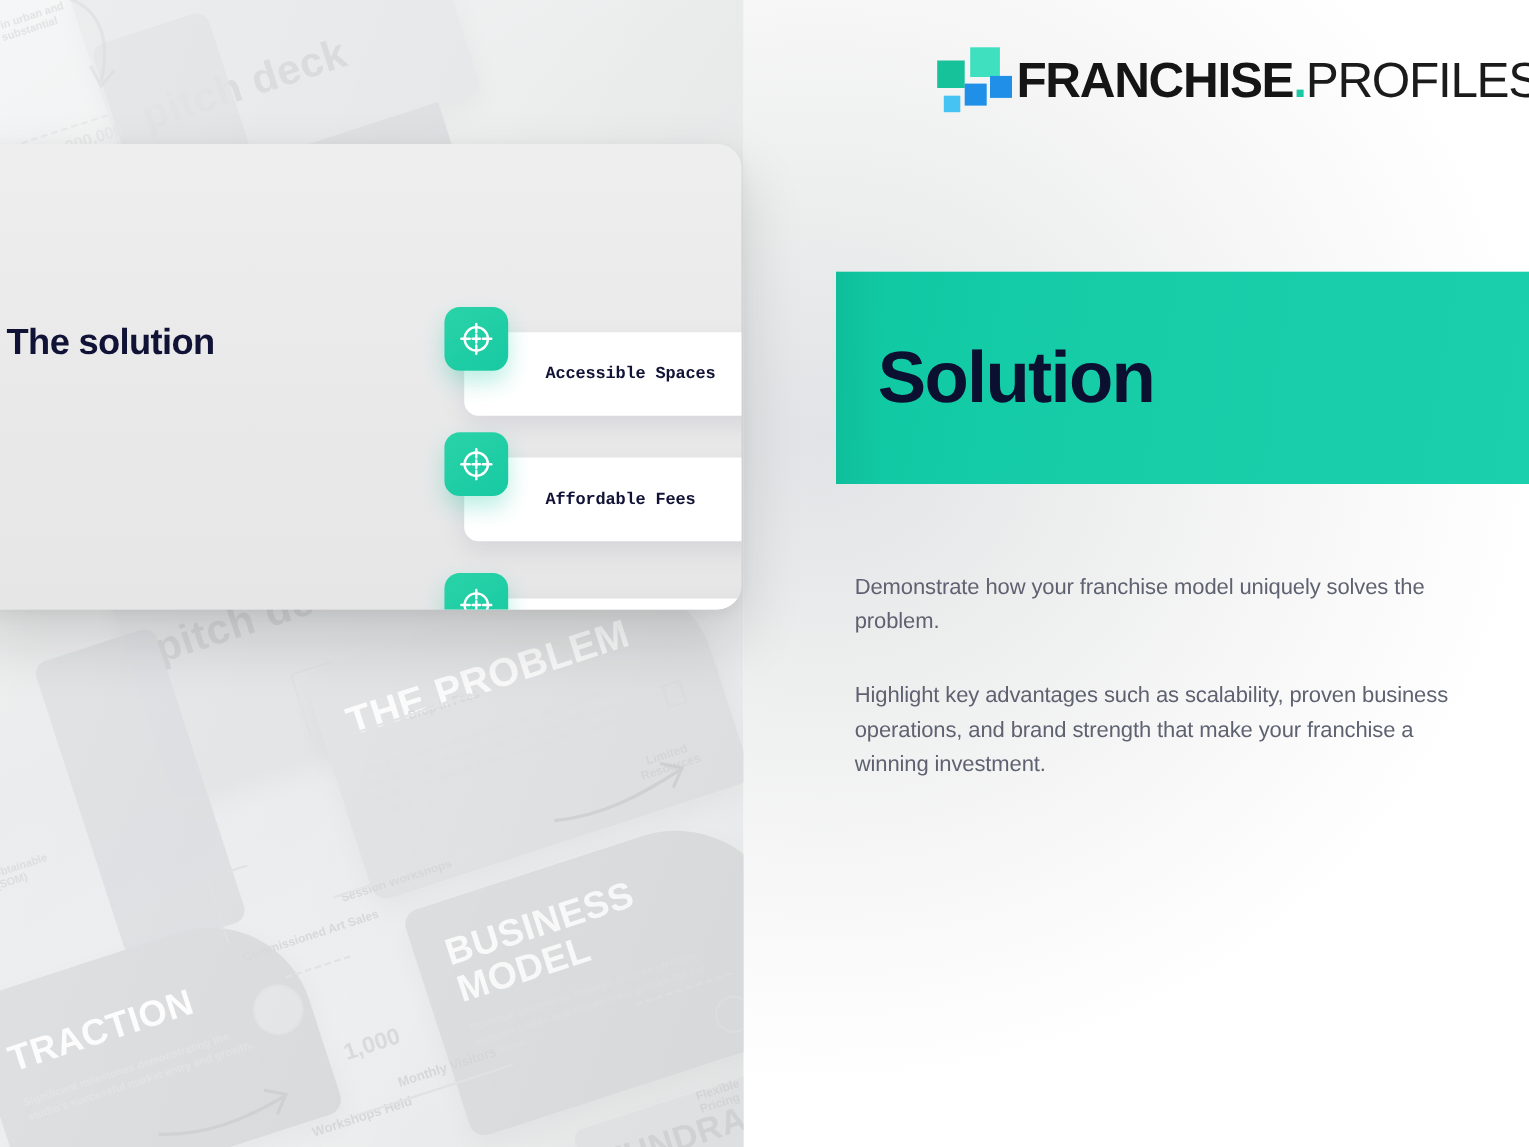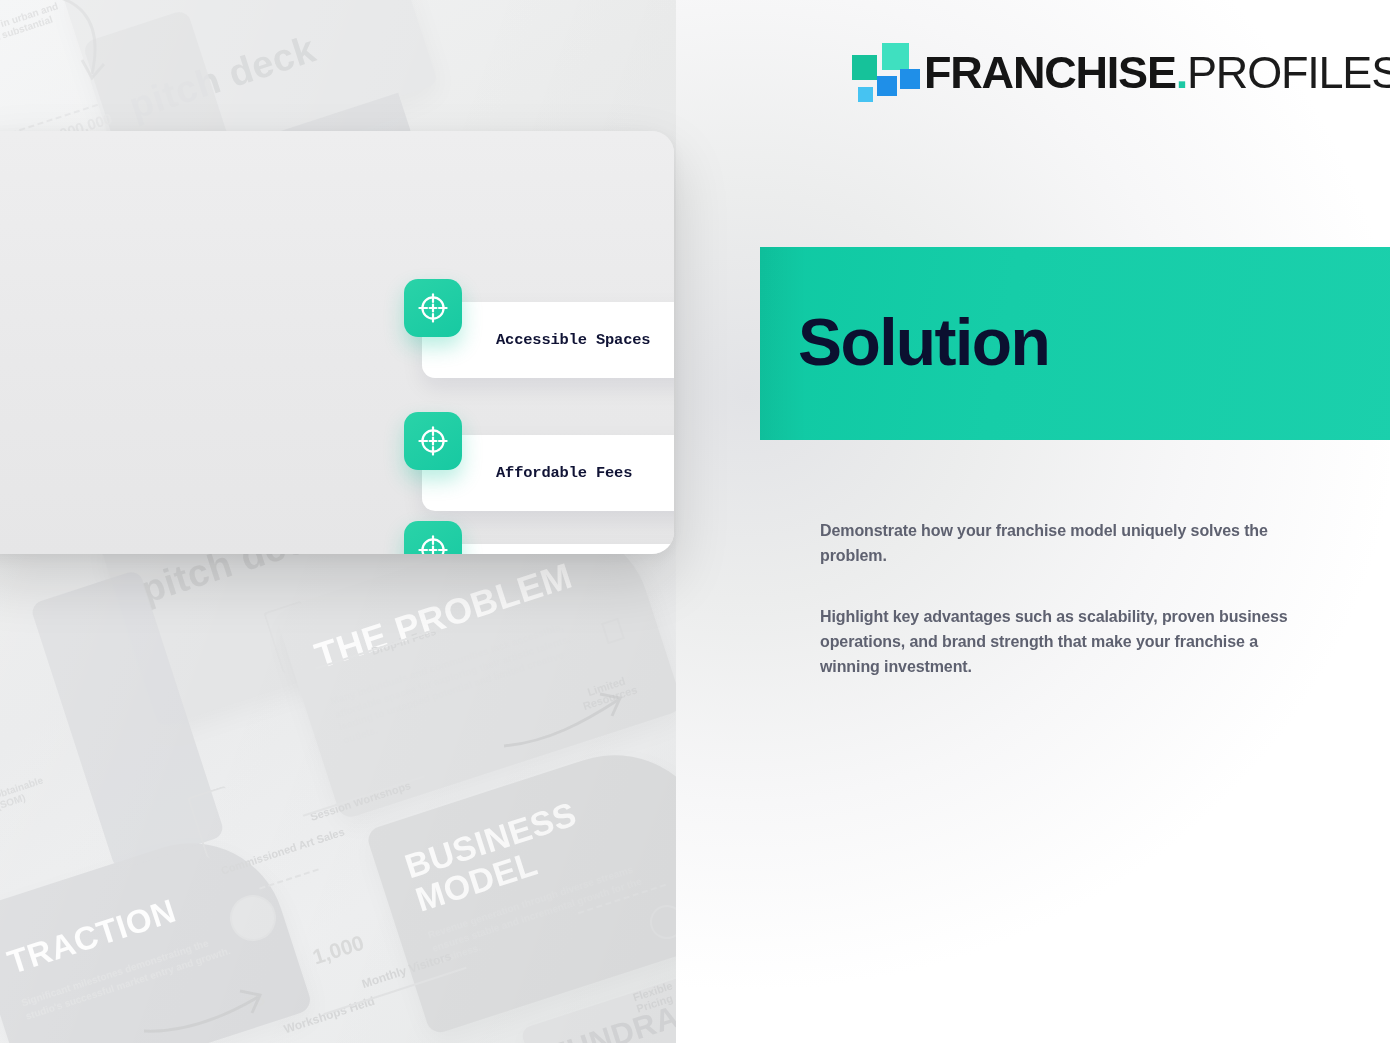--- a/index.html
+++ b/index.html
@@ -247,26 +247,25 @@
   }
 
   
   .body-copy {
     position: absolute;
     left: 777px;
     top: 519px;
     width: 540px;
   }
   .body-copy p {
-    font-size: 16px;
+    font-size: 20px;
     line-height: 1.56;
-    font-weight: 700;
+    font-weight: 400;
     color: #5e6170;
     letter-spacing: -0.1px;
-    margin-left: 43px;
   }
   .body-copy p + p { margin-top: 36px; }
 </style>
 </head>
 <body>
 
 <div id="stage">
 
   <div class="right-pane"></div>
 
@@ -350,40 +349,41 @@
     </svg>
     <svg class="bgarrow" style="left:140px; top:975px; width:130px; height:80px;" viewBox="0 0 130 80">
       <path d="M4 56 C 46 58, 84 42, 118 22" fill="none" stroke="#c9cacb" stroke-width="3"></path>
       <path d="M100 16 L120 20 L112 38" fill="none" stroke="#c9cacb" stroke-width="3"></path>
     </svg>
   </div>
 
   <div class="preview-panel">
     <div class="preview-inner">
 
+      <div class="pv-title">The solution</div>
 
 
       <div class="feature" style="top:171px;">
         <div class="card">
           <div class="card-label">Accessible Spaces</div>
         </div>
         <div class="iconbox">
           <svg width="34" height="34" viewBox="0 0 34 34" fill="none" stroke="#ffffff" stroke-width="2.2" stroke-linecap="round">
             <circle cx="17" cy="17" r="10.6"></circle>
             <line x1="17" y1="3.4" x2="17" y2="11"></line>
             <line x1="17" y1="23" x2="17" y2="30.6"></line>
             <line x1="3.4" y1="17" x2="11" y2="17"></line>
             <line x1="23" y1="17" x2="30.6" y2="17"></line>
             <line x1="17" y1="13.6" x2="17" y2="20.4"></line>
             <line x1="13.6" y1="17" x2="20.4" y2="17"></line>
           </svg>
         </div>
       </div>
 
-      <div class="feature" style="top:304px;">
+      <div class="feature" style="top:285px;">
         <div class="card">
           <div class="card-label">Affordable Fees</div>
         </div>
         <div class="iconbox">
           <svg width="34" height="34" viewBox="0 0 34 34" fill="none" stroke="#ffffff" stroke-width="2.2" stroke-linecap="round">
             <circle cx="17" cy="17" r="10.6"></circle>
             <line x1="17" y1="3.4" x2="17" y2="11"></line>
             <line x1="17" y1="23" x2="17" y2="30.6"></line>
             <line x1="3.4" y1="17" x2="11" y2="17"></line>
             <line x1="23" y1="17" x2="30.6" y2="17"></line>

